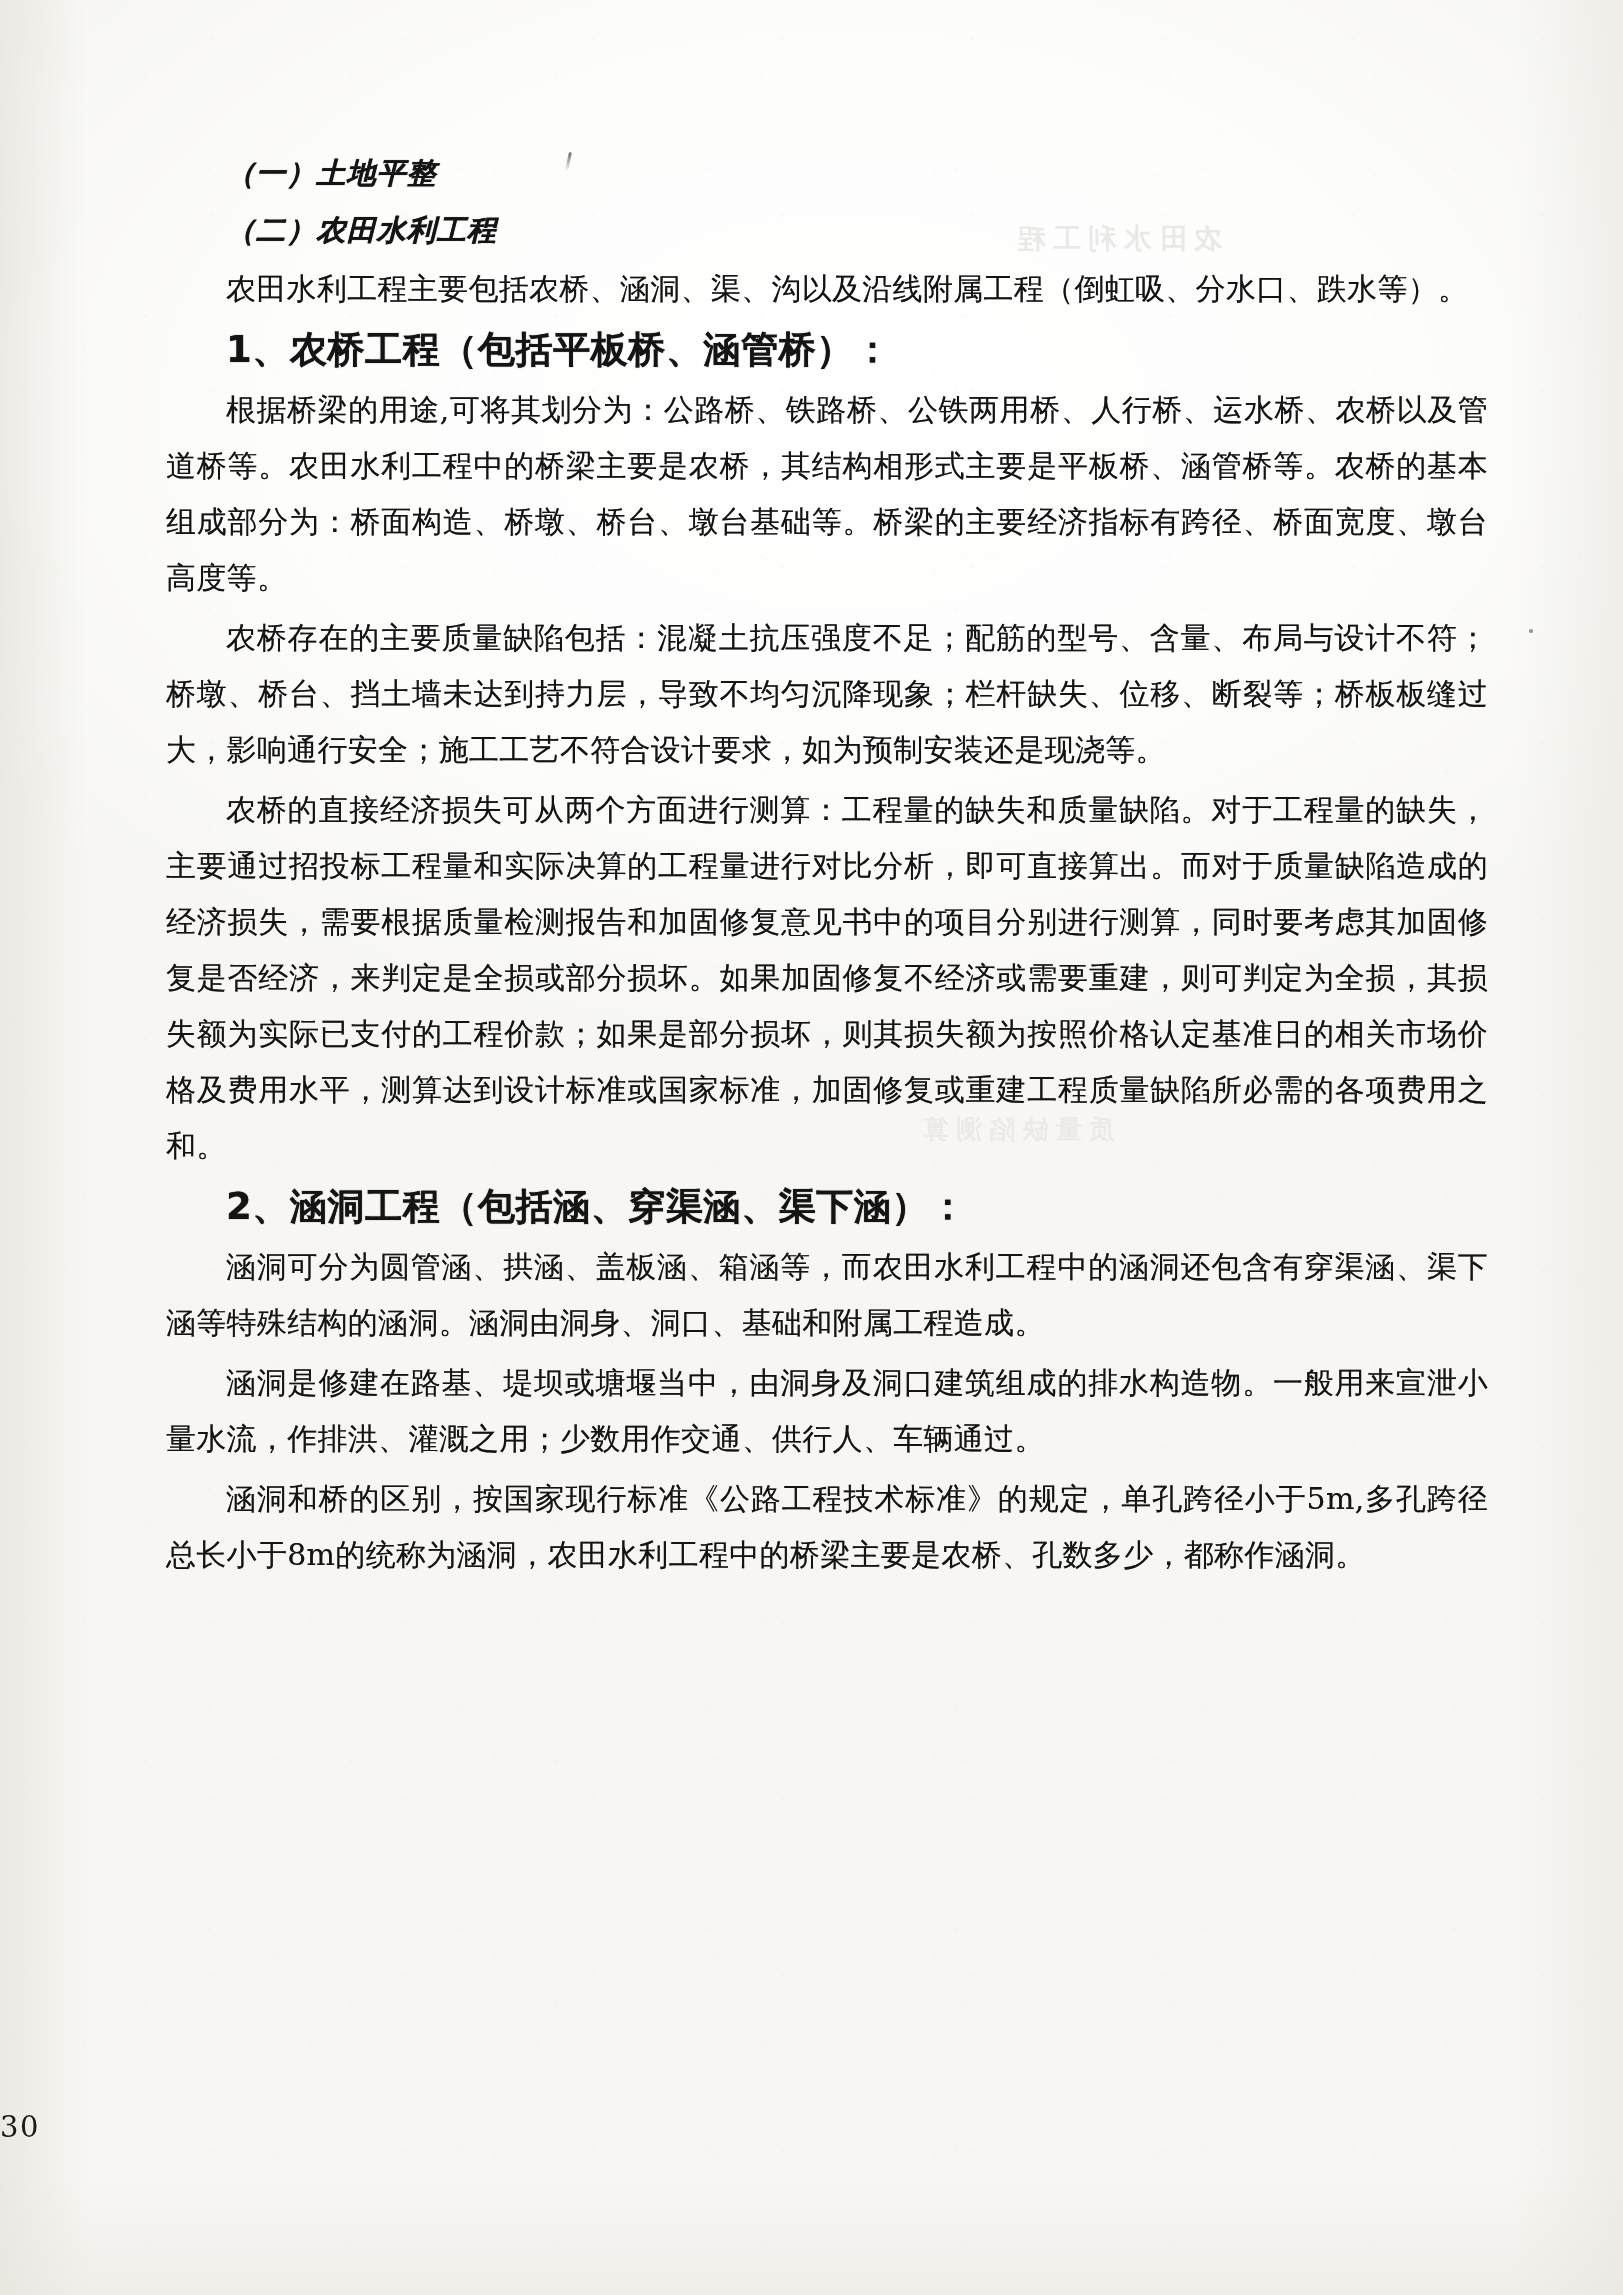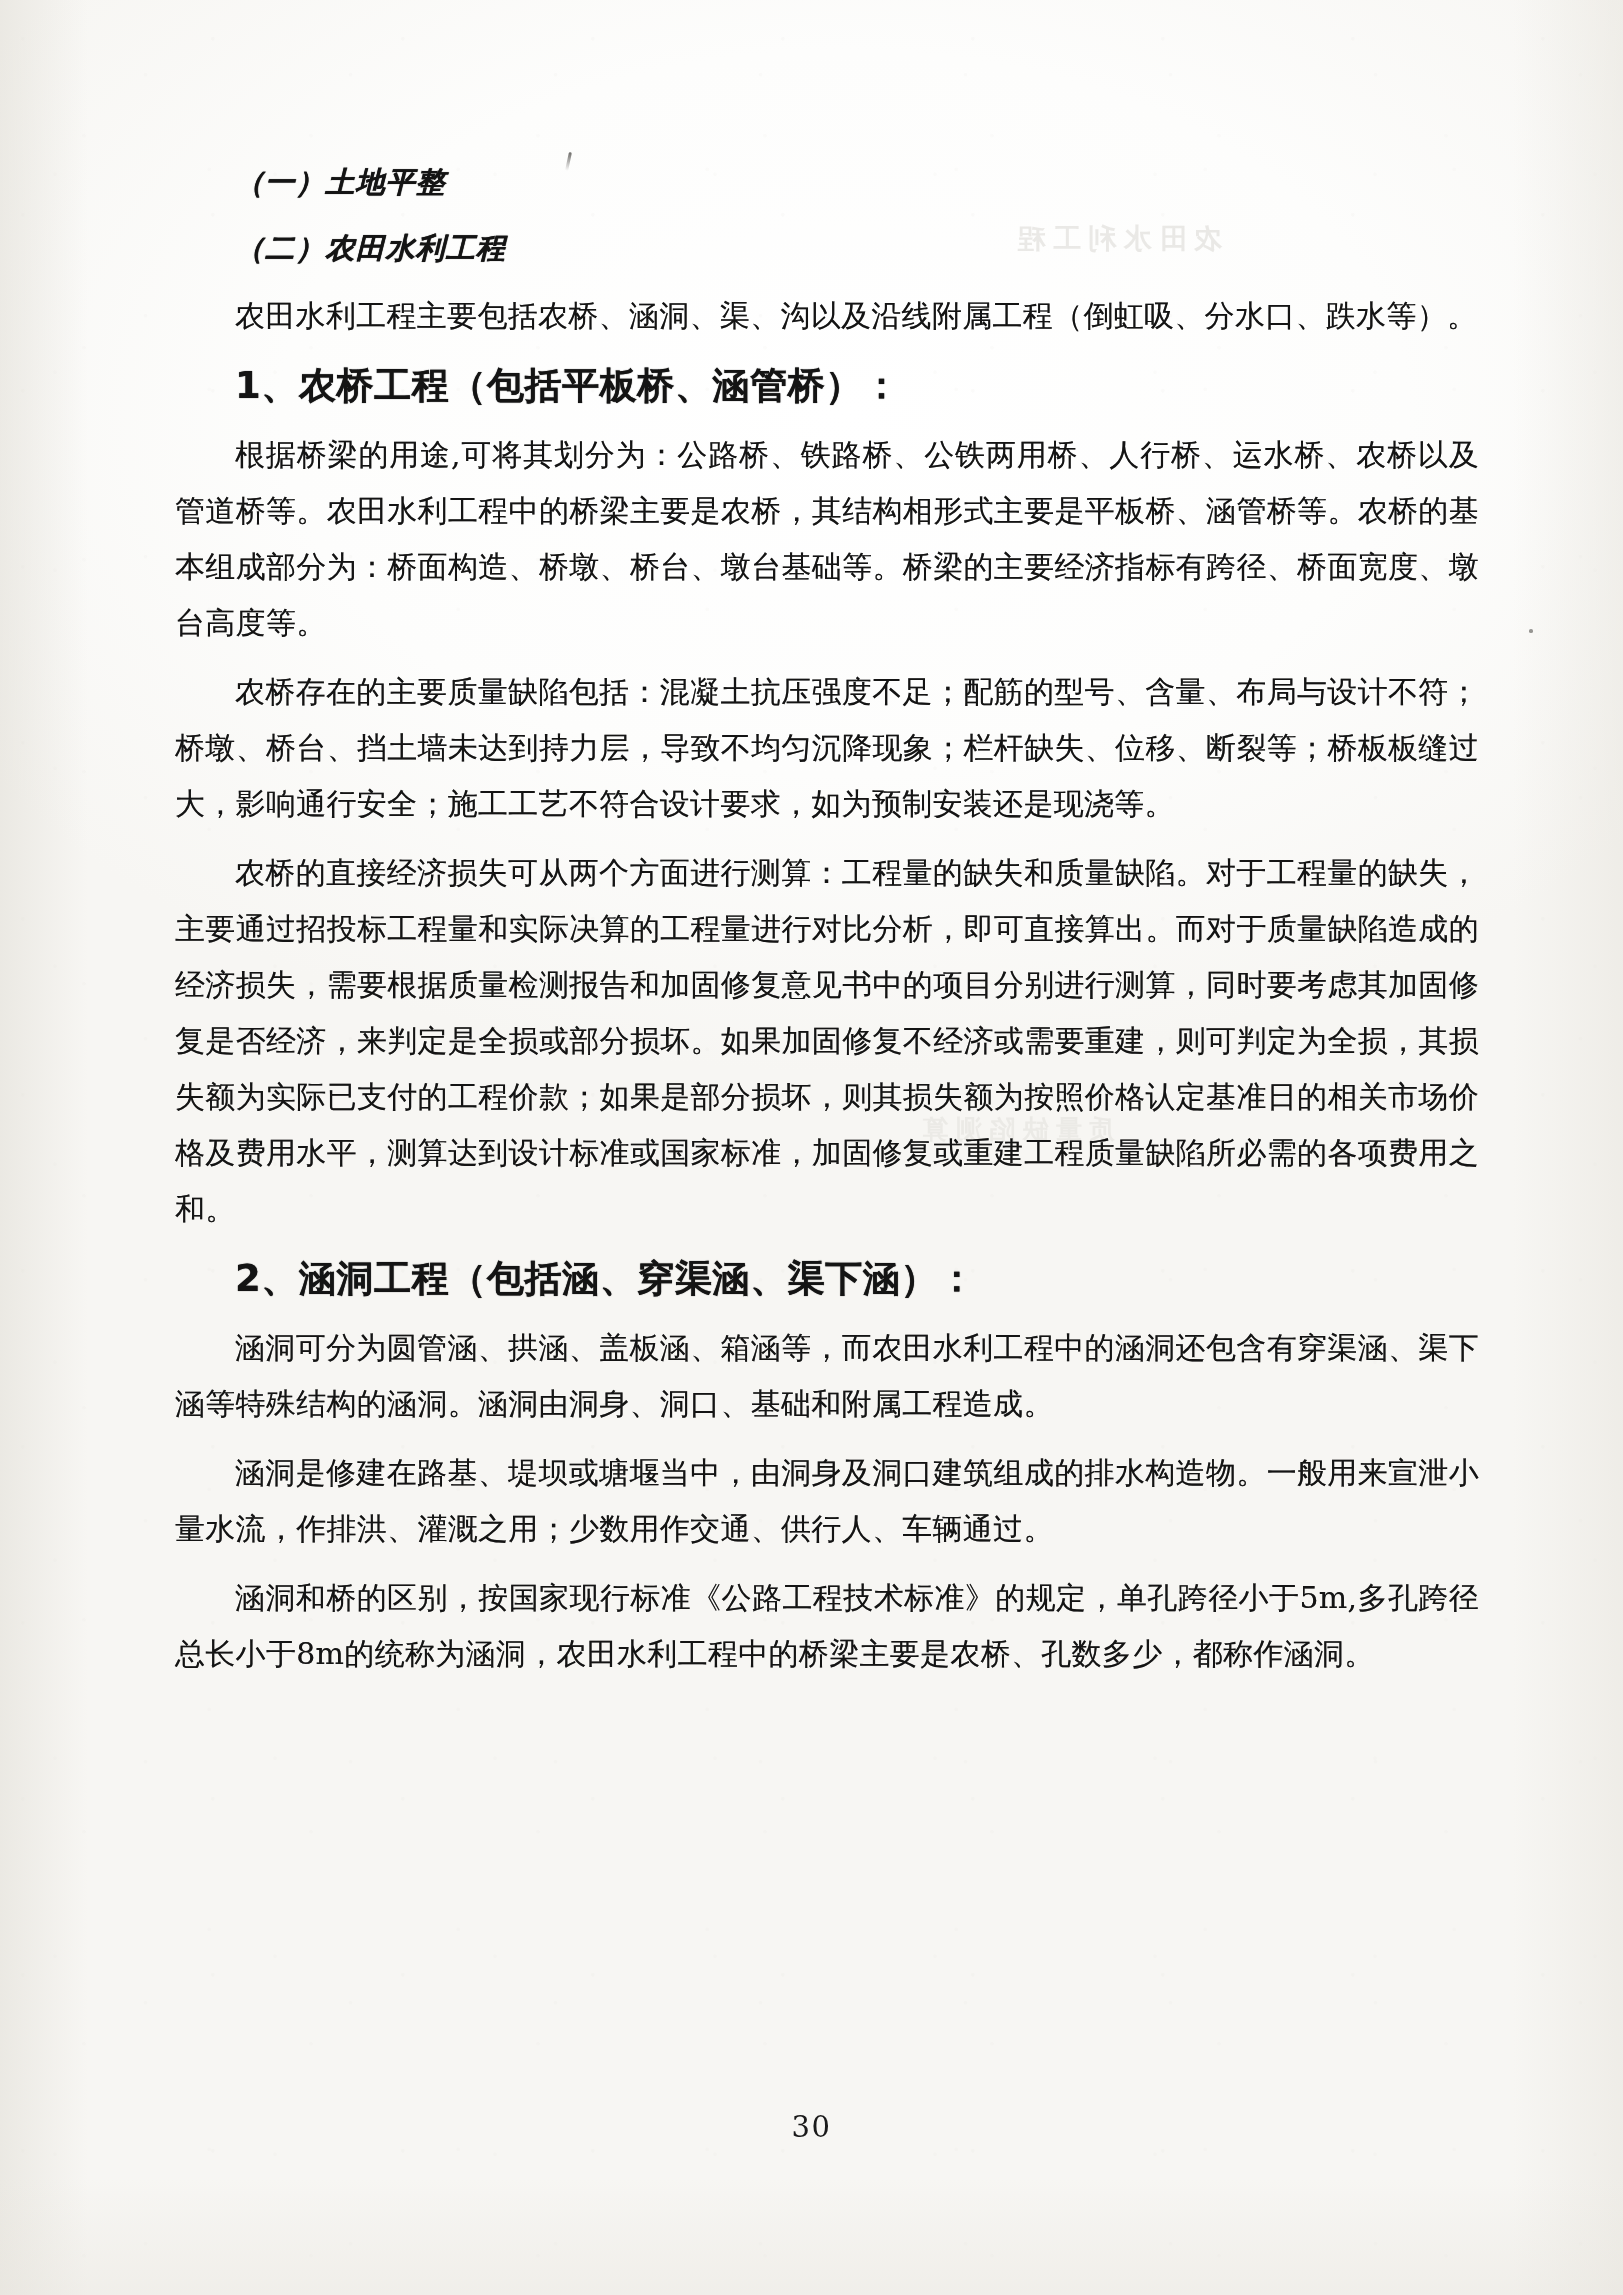--- a/index.html
+++ b/index.html
@@ -73,21 +73,21 @@
   }
 
   .content {
     position: absolute;
     left: 162px;
     top: 143px;
     width: 1330px;
   }
 
   p, .hd {
-    margin: 13px;
+    margin: 4px;
     color: #141414;
     font-family: "DejaVu Serif", "Liberation Serif", serif;
     text-align: justify;
     text-justify: inter-character;
     word-break: break-all;
   }
 
   
   .body-p {
     font-size: 30px;
@@ -119,21 +119,20 @@
     font-family: "DejaVu Sans", "Liberation Sans", sans-serif;
     letter-spacing: 0.6px;
     text-shadow: 0 0 0.9px rgba(8,8,8,.9);
   }
 
   .page-number {
     position: absolute;
     left: 0;
     right: 0;
     top: 2110px;
-    text-align: center;
     font-family: "DejaVu Serif", "Liberation Serif", serif;
     font-size: 29px;
     color: #1a1a1a;
     letter-spacing: 1.5px;
   }
 
   
   .ink-mark {
     position: absolute;
     left: 567px;

